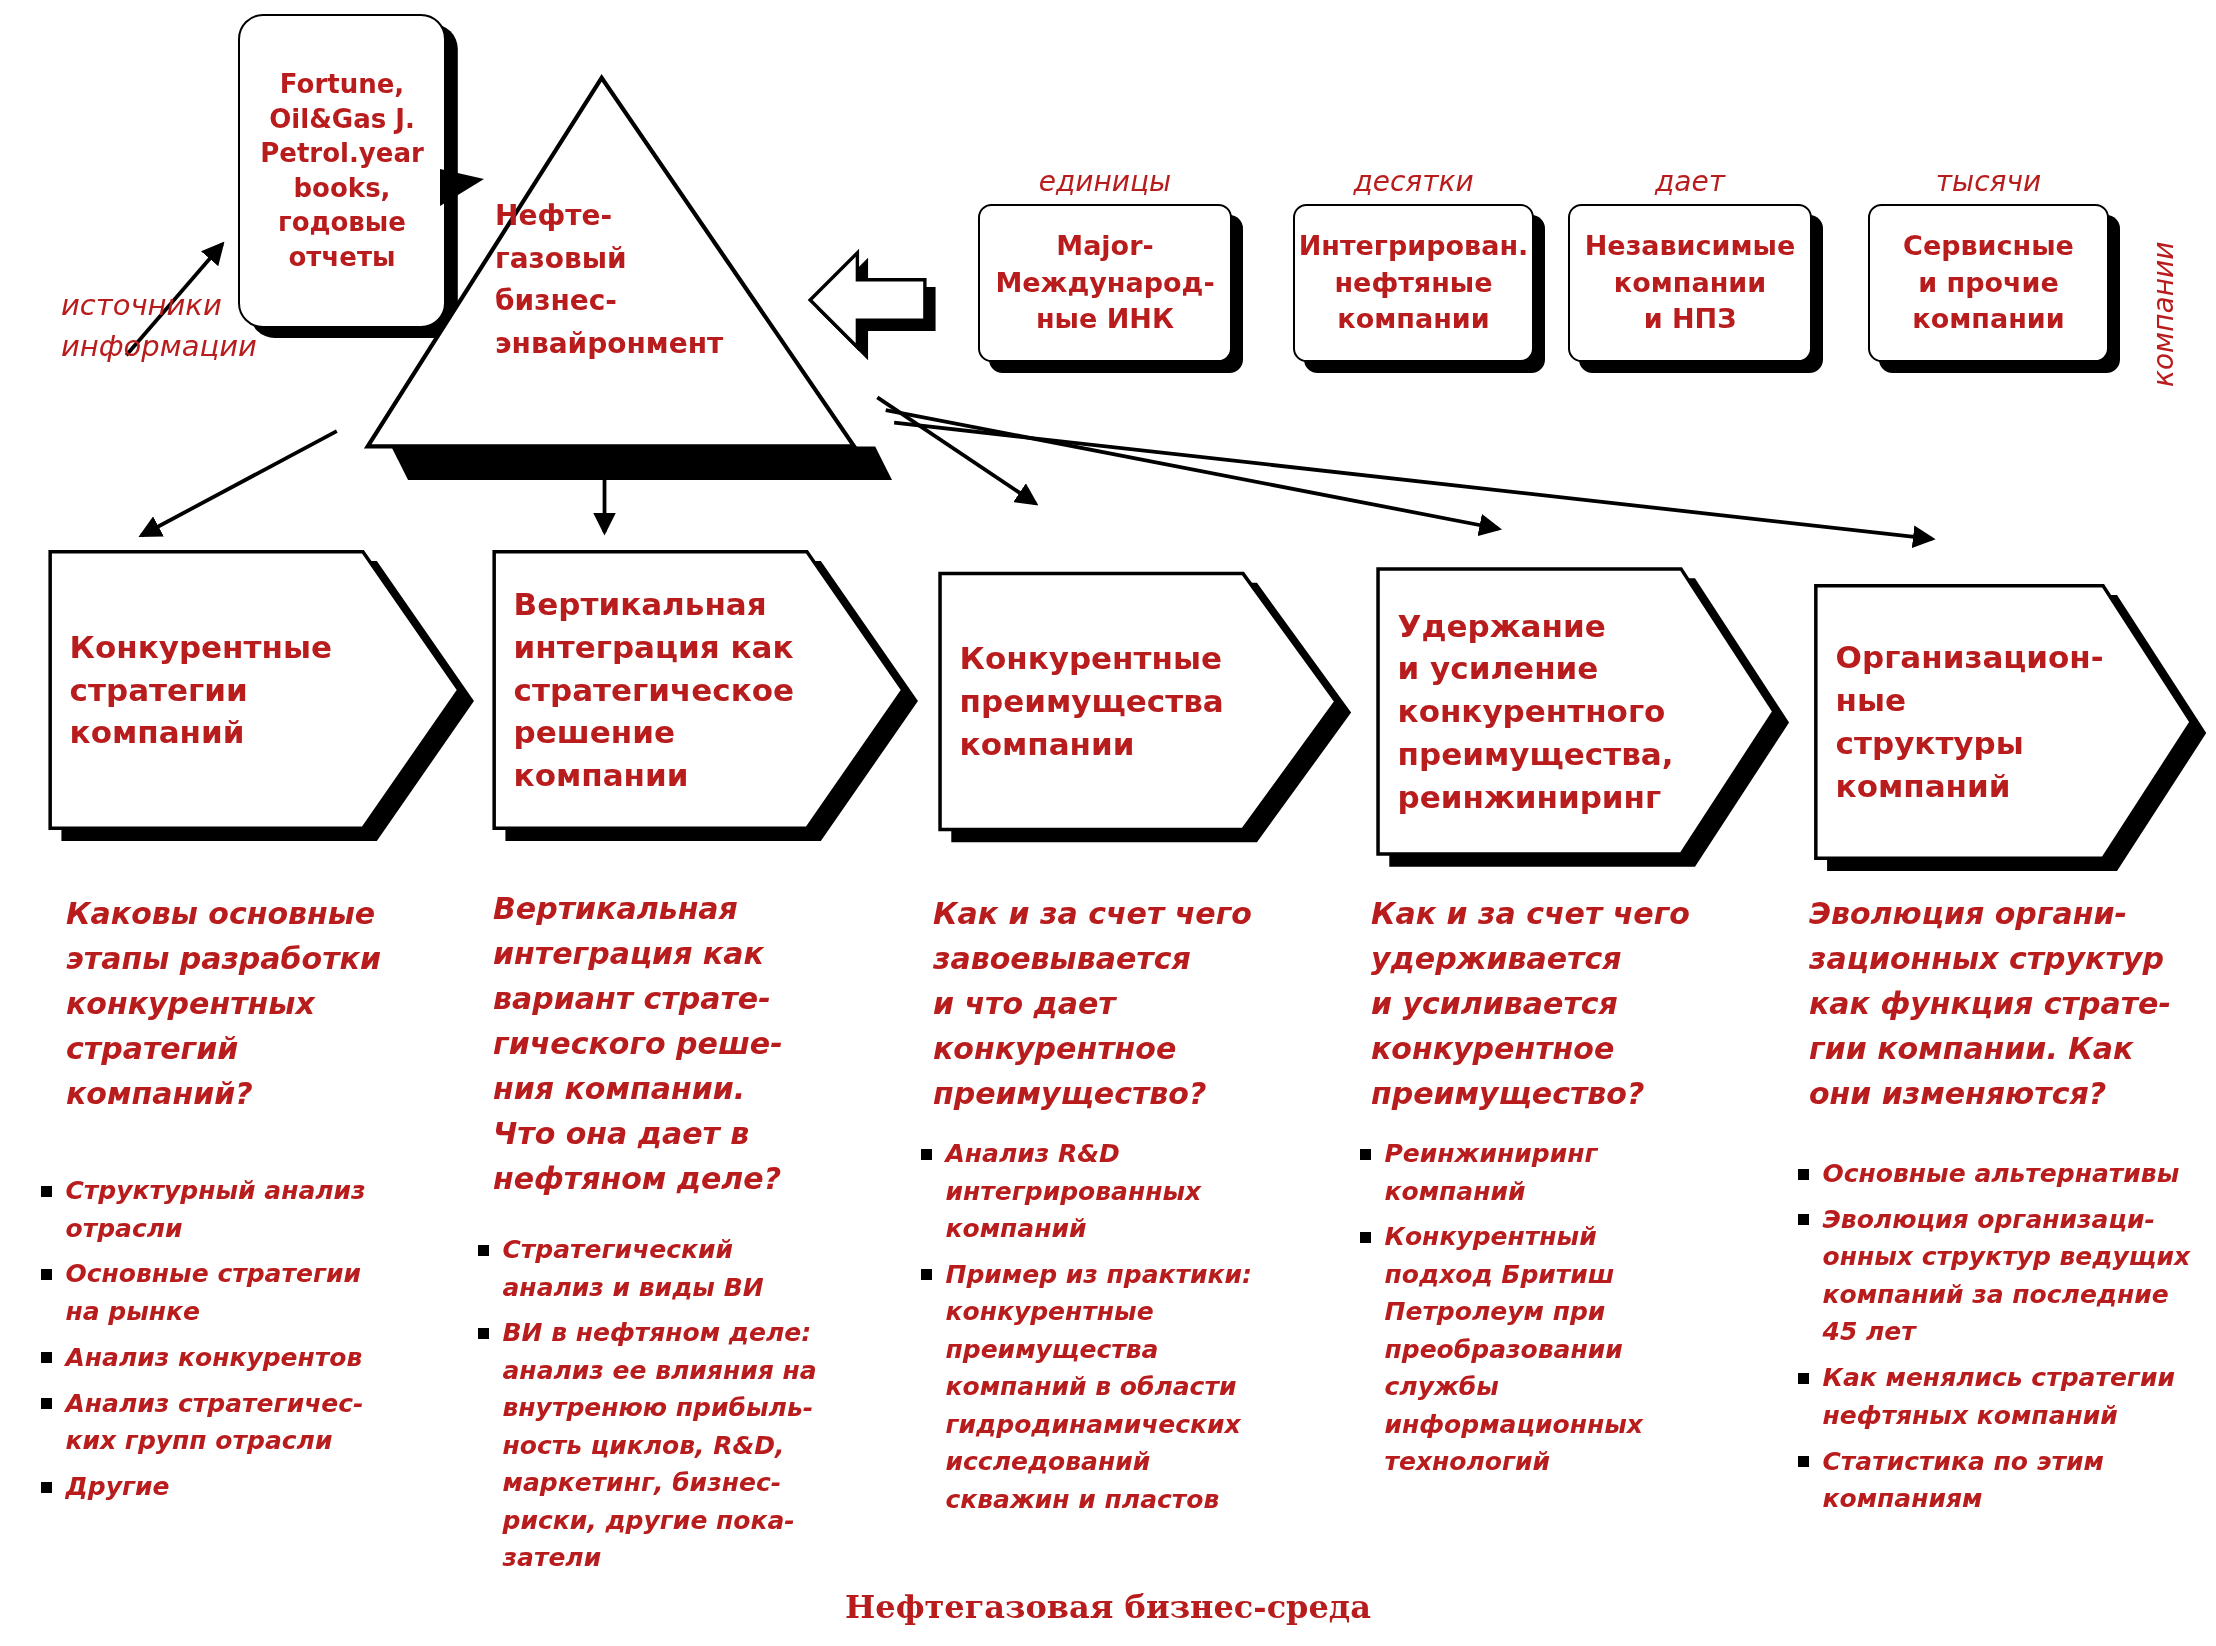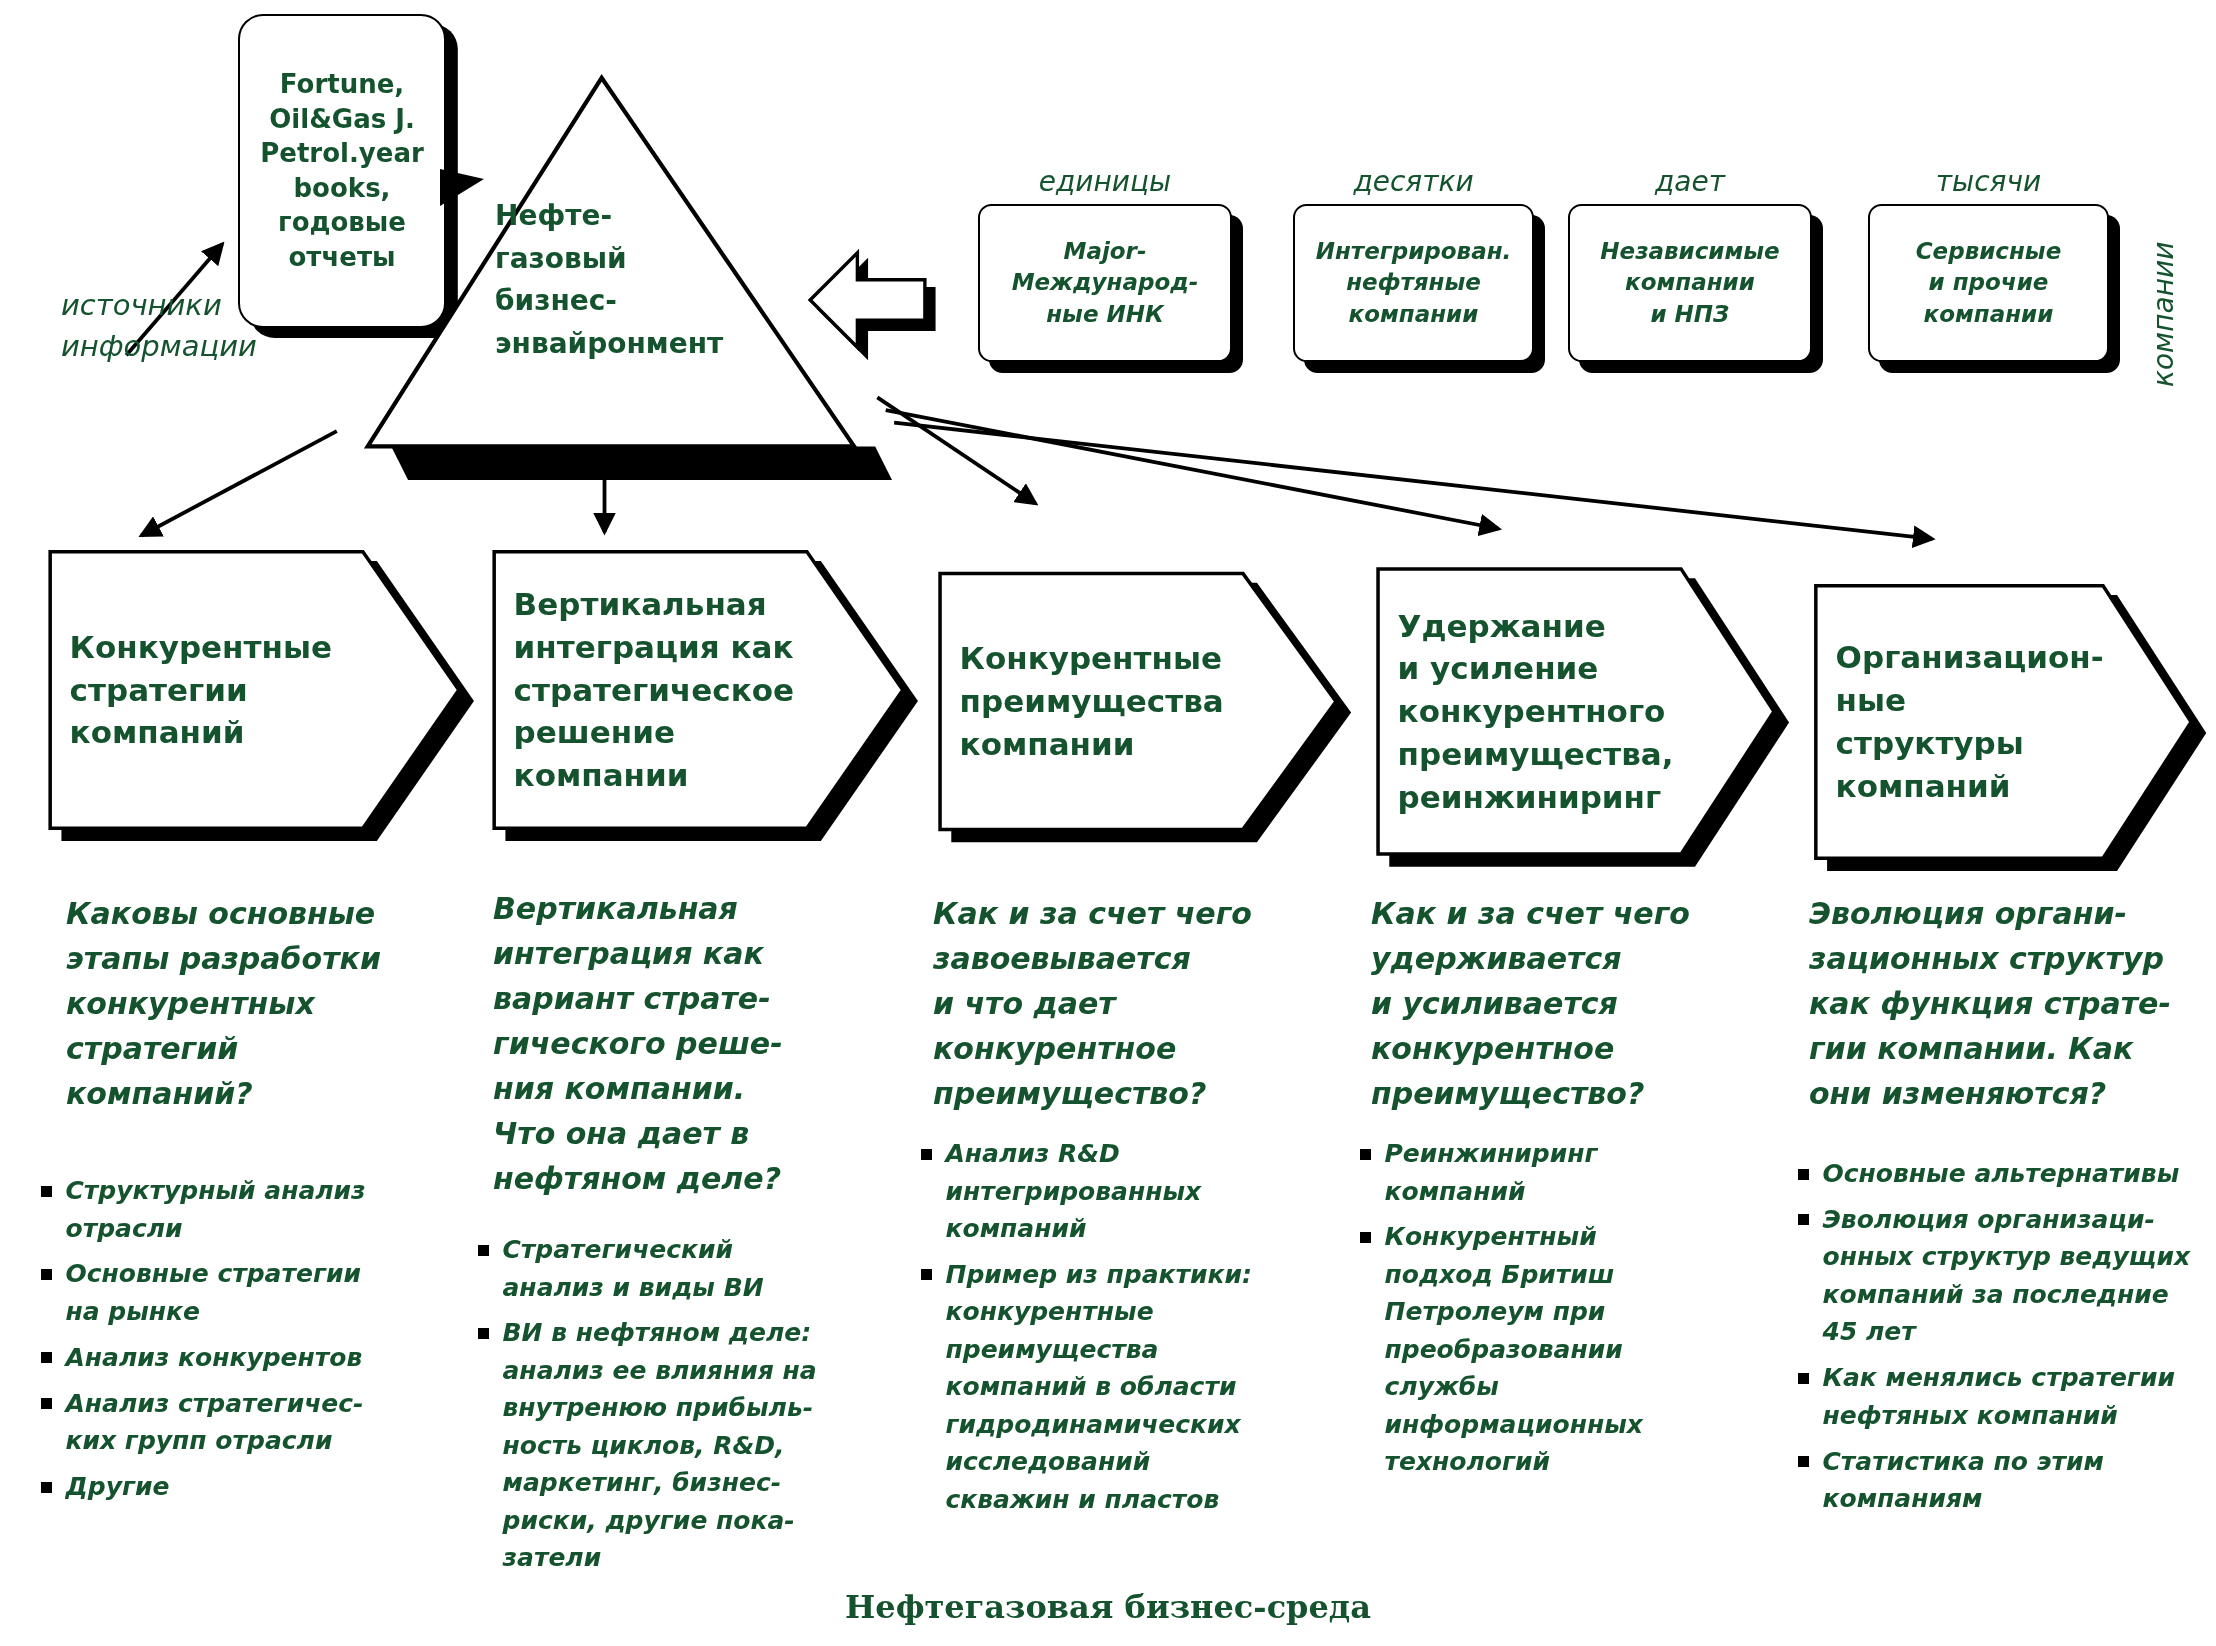--- a/index.html
+++ b/index.html
@@ -1,21 +1,21 @@
 <!DOCTYPE html>
 <html style="font-size:13.5px"><head>
 <meta charset="utf-8">
 <style>
   html, body { margin: 0; padding: 0; background: #fff; }
   .canvas {
     position: relative;
     width: 2216px;
     height: 1646px;
     background: #fff;
-    color: #14532d;
+    color: #b91c1c;
     font-family: "DejaVu Sans", sans-serif;
     overflow: hidden;
   }
 
   
   .arrows-overlay { position: absolute; inset: 0; width: 2216px; height: 1646px; pointer-events: none; }
   .arrows-overlay line { stroke: #000; stroke-width: 4.5; }
 
   
   .bubble {
@@ -49,23 +49,22 @@
   
   .company-group { position: absolute; top: 160px; }
   .scale-label {
     font-style: italic; font-size: 28px; text-align: center;
     height: 44px; line-height: 44px;
   }
   .company-box {
     border: 2.9px solid #000; border-radius: 13.5px; background: #fff;
     box-shadow: 11px 11px 0 #000;
     height: 154px; display: flex; align-items: center; justify-content: center;
-    text-align: center; font-weight: bold; font-size: 23px; line-height: 1.35;
+    text-align: center; font-weight: bold; font-size: 27px; line-height: 1.35;
     white-space: pre-line;
-    font-style: italic;
   }
   .axis-label {
     position: absolute; left: 2147px; top: 168px; height: 219px;
     font-style: italic; font-size: 28px;
     writing-mode: vertical-rl; transform: rotate(180deg);
   }
 
   
   .block-arrow-svg { position: absolute; left: 805px; top: 246px; width: 125px; height: 108px;
     filter: drop-shadow(9.3px 9.3px 0 #000); }

